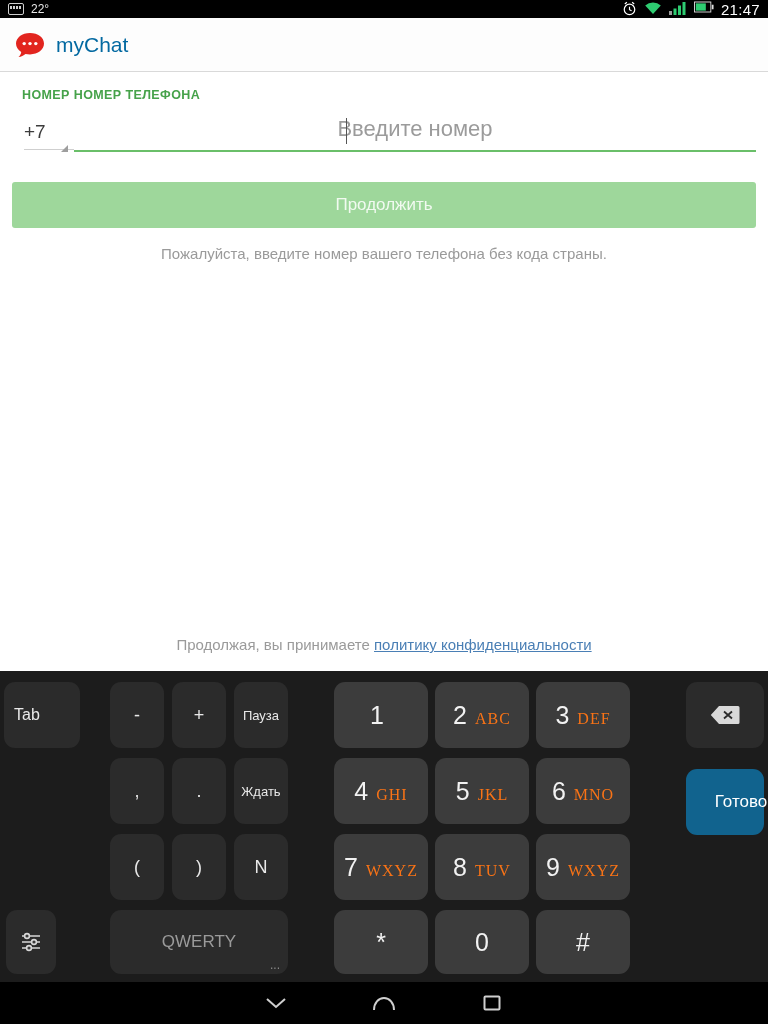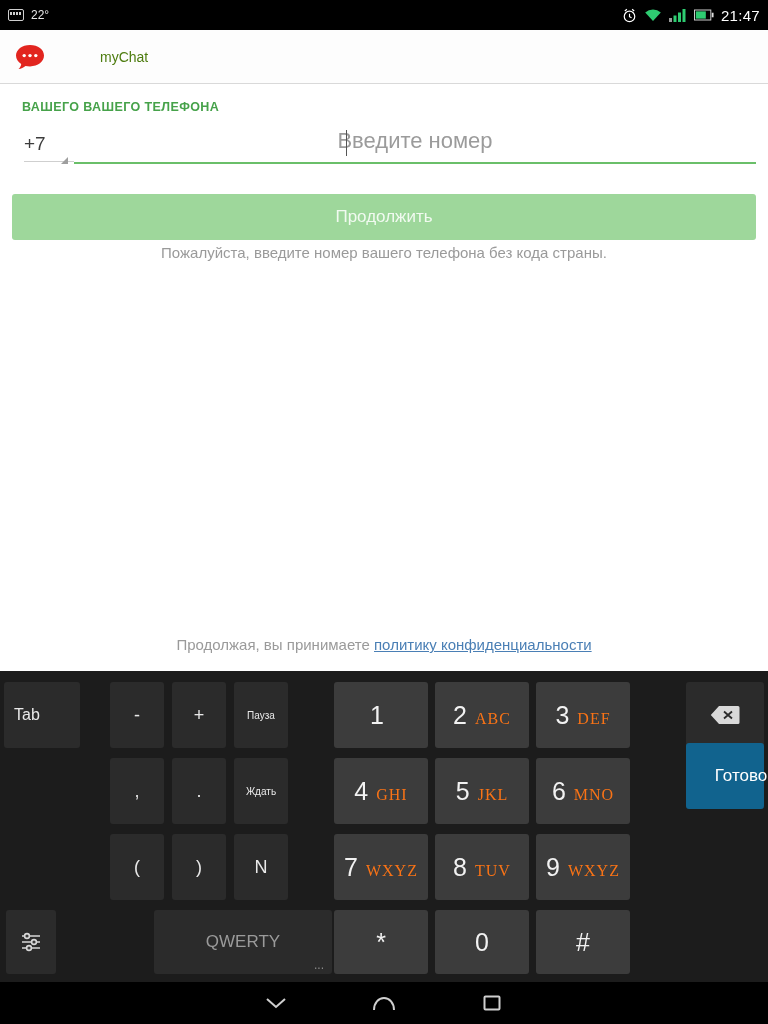--- a/index.html
+++ b/index.html
@@ -6,38 +6,38 @@
   html, body {
     width: 768px; height: 1024px;
     background: #ffffff;
     font-family: "Liberation Sans", sans-serif;
     overflow: hidden;
   }
   #screen { position: relative; width: 768px; height: 1024px; background: #fff; }
 
   
   .statusbar {
-    height: 30px; background: #000; color: #fff;
+    height: 18px; background: #000; color: #fff;
     display: flex; align-items: center; padding: 0 8px;
     font-size: 13px;
   }
   .statusbar .left { display: flex; align-items: center; gap: 7px; }
-  .statusbar .right { margin-left: auto; display: flex; align-items: center; gap: 7px; }
+  .statusbar .right { margin-left: auto; display: flex; gap: 7px; }
   .sb-temp { font-size: 12px; color: #e8e8e8; }
   .sb-clock { font-size: 15px; color: #fff; font-weight: normal; letter-spacing: .3px; }
   .ico { display: inline-block; }
   .ico svg { display: block; }
 
   
   .appbar {
     height: 54px; background: #fdfdfd; border-bottom: 1px solid #d9d9d9;
     display: flex; align-items: center; padding: 0 14px; gap: 10px;
   }
   .logo-bubble { width: 32px; height: 28px; position: relative; }
-  .app-title { font-size: 14px; color: #4d7c0f; margin-left: 44px; }
+  .app-title { font-size: 21px; color: #0369a1; }
 
   
   .content { padding: 0 12px; }
   .section-label {
     color: #46a24a; font-size: 12.5px; font-weight: bold;
     letter-spacing: .4px; padding: 16px 2px 6px 10px;
   }
   .phone-row {
     display: flex; align-items: flex-end; gap: 0; padding: 8px 0 0 0;
   }
@@ -65,53 +65,53 @@
   }
 
   .cta {
     margin: 24px 0 0 0; width: 100%; height: 46px;
     background: #9ed79b; border: none; border-radius: 3px;
     color: #f1faf0; font-size: 17px; cursor: default;
     font-family: "Liberation Sans", sans-serif;
   }
   .hint {
     text-align: center; color: #9a9a9a; font-size: 15px;
-    margin-top: 4px;
+    margin-top: 17px;
   }
   .link {
     display: block; text-align: center; margin-top: 6px;
     color: #4a7fb5; font-size: 15px; text-decoration: underline;
   }
 
   .footer-note {
     position: absolute; left: 0; right: 0; top: 636px;
     text-align: center; font-size: 15px; color: #9a9a9a;
   }
   .footer-note a { color: #4a7fb5; }
 
   
   .keyboard {
     position: absolute; left: 0; top: 671px; width: 768px; height: 311px;
     background: #1c1c1c;
   }
   .kb-grid { position: relative; width: 100%; height: 100%; }
   .key {
-    position: absolute; background: #3a3a3a; border-radius: 3px;
+    position: absolute; background: #3a3a3a; border-radius: 11px;
     display: flex; align-items: center; justify-content: center;
     color: #e9e9e9; font-size: 18px; user-select: none; text-align: right;
   }
   .key.dark { background: #2b2b2b; }
   .key.num { background: #3c3c3c; font-size: 25px; }
   .key.num .d { font-size: 25px; color: #f2f2f2; }
   .key.num .l { font-size: 16px; color: #f97316; margin-left: 8px; letter-spacing: 1px; font-family: Liberation Serif, serif; }
   .key.num .inner { display: flex; align-items: baseline; }
   .key.done { background: #11638e; color: #fff; font-size: 17px; }
-  .key.label-sm { font-size: 10px; }
+  .key.label-sm { font-size: 13px; }
   .key .sub-dots { position: absolute; right: 8px; bottom: 2px; font-size: 12px; color: #8c8c8c; }
-  .key.qwerty { color: #9a9a9a; font-size: 17px; margin-left: 44px; }
+  .key.qwerty { color: #9a9a9a; font-size: 17px; }
 
   
   .navbar {
     position: absolute; left: 0; bottom: 0; width: 768px; height: 42px;
     background: #000; display: flex; align-items: center; justify-content: center;
     gap: 62px;
   }
   .navbtn { width: 46px; height: 30px; display: flex; align-items: center; justify-content: center; }
 </style>
 </head>
@@ -170,21 +170,21 @@
         <path d="M16 2C8 2 2 6.7 2 12.6c0 3.4 2 6.4 5.2 8.3-.2 2-1.2 3.8-2.7 5.1 2.7-.3 5.2-1.5 7-3.1 1.4.3 2.9.5 4.5.5 8 0 14-4.7 14-10.8S24 2 16 2z" fill="#e2251f"></path>
         <circle cx="10.2" cy="12.6" r="1.7" fill="#fff"></circle>
         <circle cx="16" cy="12.6" r="1.7" fill="#fff"></circle>
         <circle cx="21.8" cy="12.6" r="1.7" fill="#fff"></circle>
       </svg>
     </span>
     <span class="app-title">myChat</span>
   </div>
 
   <div class="content">
-    <div class="section-label">ВАШЕГО ВАШЕГО ТЕЛЕФОНА</div>
+    <div class="section-label">НОМЕР НОМЕР ТЕЛЕФОНА</div>
 
     <div class="phone-row">
       <div class="cc">
         <div class="cc-value">+7</div>
         <div class="cc-caret"></div>
         <div class="cc-underline"></div>
       </div>
       <div class="num-wrap">
         <input class="num-input" type="text" value="" placeholder="Введите номер" style="">
         <div class="cursor"></div>
@@ -296,21 +296,21 @@
       <div class="key num" style="left:536px; top:239px; width:94px; height:64px;">
         <span class="d">#</span>
       </div>
 
       <div class="key dark" style="left:686px; top:11px; width:78px; height:66px;">
         <svg width="30" height="20" viewBox="0 0 30 20">
           <path d="M9 1h19a1.5 1.5 0 0 1 1.5 1.5v15A1.5 1.5 0 0 1 28 19H9L0.8 10z" fill="#d9d9d9"></path>
           <path d="M14 6.5l8 7M22 6.5l-8 7" stroke="#2b2b2b" stroke-width="1.8"></path>
         </svg>
       </div>
-      <div class="key done" style="left:686px; top:72px; width:78px; height:66px;padding-left:32px;">Готово</div>
+      <div class="key done" style="left:686px; top:98px; width:78px; height:66px;padding-left:32px;">Готово</div>
     </div>
   </div>
 
   <div class="navbar">
     <div class="navbtn">
       <svg width="26" height="16" viewBox="0 0 26 16">
           <path d="M4 4l9 8 9-8" stroke="#cfcfcf" stroke-width="2" fill="none"></path>
         </svg>
     </div>
     <div class="navbtn">

